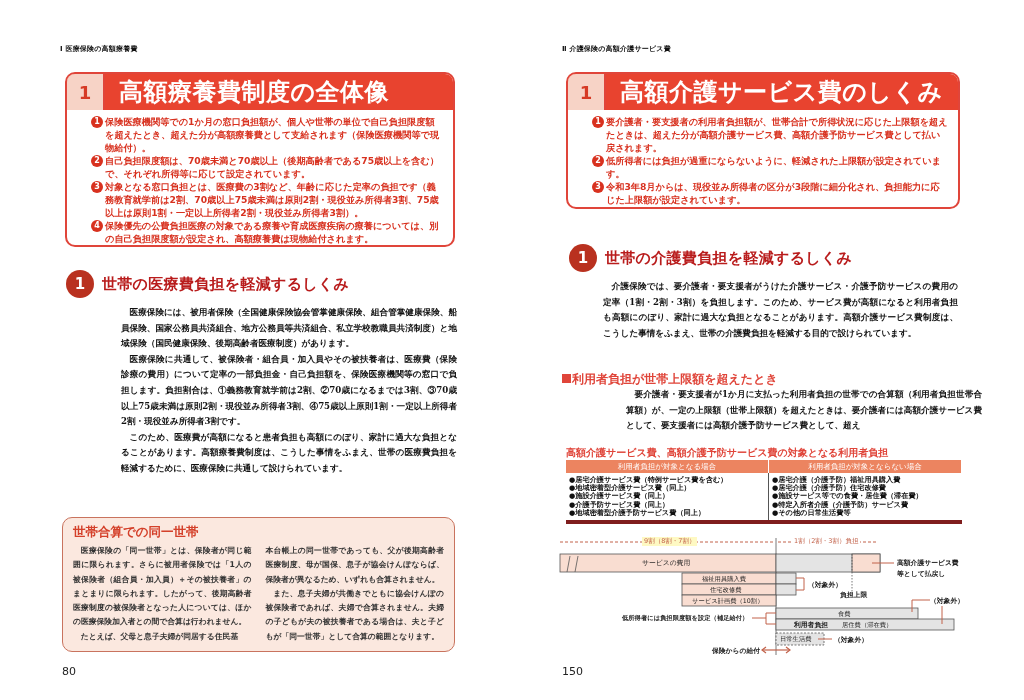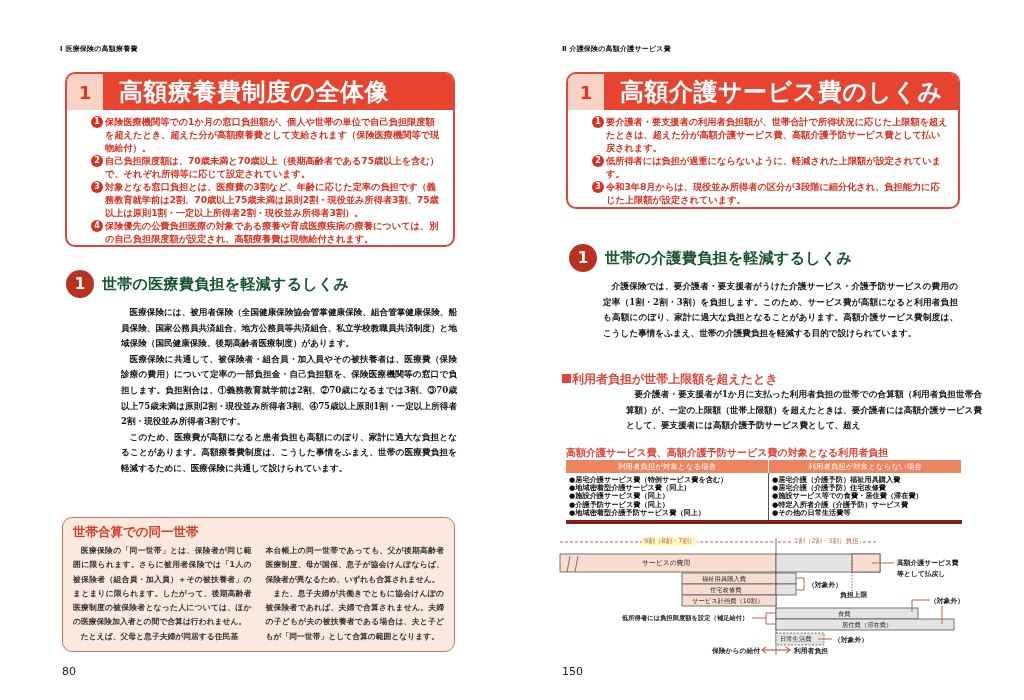--- a/index.html
+++ b/index.html
@@ -23,21 +23,21 @@
   .summary-title { color: #fff; font-weight: bold; font-size: 24px; padding-left: 14px; display: flex; align-items: center; letter-spacing: 0.5px; }
   .summary-list { list-style: none; padding: 5px 10px 0 24px; }
   .summary-list li { position: relative; font-size: 9.2px; line-height: 13px; color: #d8311f; font-weight: bold; padding-left: 14px; }
   .summary-list li .bullet { position: absolute; left: 0; top: 1px; width: 12px; height: 12px; border-radius: 50%; background: #d8311f; color: #fff; font-size: 8px; text-align: center; line-height: 12px; }
 
   
   .section-head { position: absolute; display: flex; align-items: center; }
   .page-left .section-head { left: 66px; top: 270px; }
   .page-right .section-head { left: 57px; top: 244px; }
   .section-num { width: 28px; height: 28px; border-radius: 50%; background: #b9311f; color: #fff; font-weight: bold; font-size: 15px; display: flex; align-items: center; justify-content: center; margin-right: 8px; }
-  .section-title { color: #14532d; font-weight: bold; font-size: 15px; letter-spacing: 0.3px; }
+  .section-title { color: #b91c1c; font-weight: bold; font-size: 15px; letter-spacing: 0.3px; }
 
   .body-text { position: absolute; font-family: "DejaVu Serif", serif; font-weight: bold; font-size: 8.6px; line-height: 15.6px; color: #111; text-align: justify; }
   .body-text p { text-indent: 1em; }
   .page-left .body-text { left: 121px; top: 305px; width: 336px; }
   .page-right .body-text.intro { left: 603px; left: 91px; top: 279px; width: 355px; }
 
   
   .column-box { position: absolute; left: 62px; top: 517px; width: 393px; height: 135px; border: 1.5px solid #c9735e; border-radius: 10px; background: #fbe8df; padding: 6px 10px 0 10px; }
   .column-title { color: #d4402a; font-weight: bold; font-size: 12.5px; margin-bottom: 3px; }
   .column-cols { display: flex; gap: 14px; }
@@ -221,17 +221,17 @@
     <div class="dlabel" style="left:328px;top:590px;">負担上限</div>
     <div class="dlabel" style="left:385px;top:558px;">高額介護サービス費</div>
     <div class="dlabel" style="left:385px;top:569px;">等として払戻し</div>
     <div class="dlabel" style="left:418px;top:596px;">（対象外）</div>
     <div class="dlabel" style="left:326px;top:610px;font-weight:normal;font-size:6.3px;">食費</div>
     <div class="dlabel" style="left:330px;top:621px;font-weight:normal;font-size:6.3px;">居住費（滞在費）</div>
     <div class="dlabel" style="left:110px;top:614px;font-size:6.3px;">低所得者には負担限度額を設定（補足給付）</div>
     <div class="dlabel" style="left:268px;top:635px;font-weight:normal;font-size:6.3px;">日常生活費</div>
     <div class="dlabel" style="left:322px;top:635px;">（対象外）</div>
     <div class="dlabel" style="left:200px;top:646px;">保険からの給付</div>
-    <div class="dlabel" style="left:282px;top:646px;">利用者負担</div>
+    <div class="dlabel" style="left:282px;top:620px;">利用者負担</div>
   </div>
 
   <div class="page-number">150</div>
 </div>
 
 </body></html>

